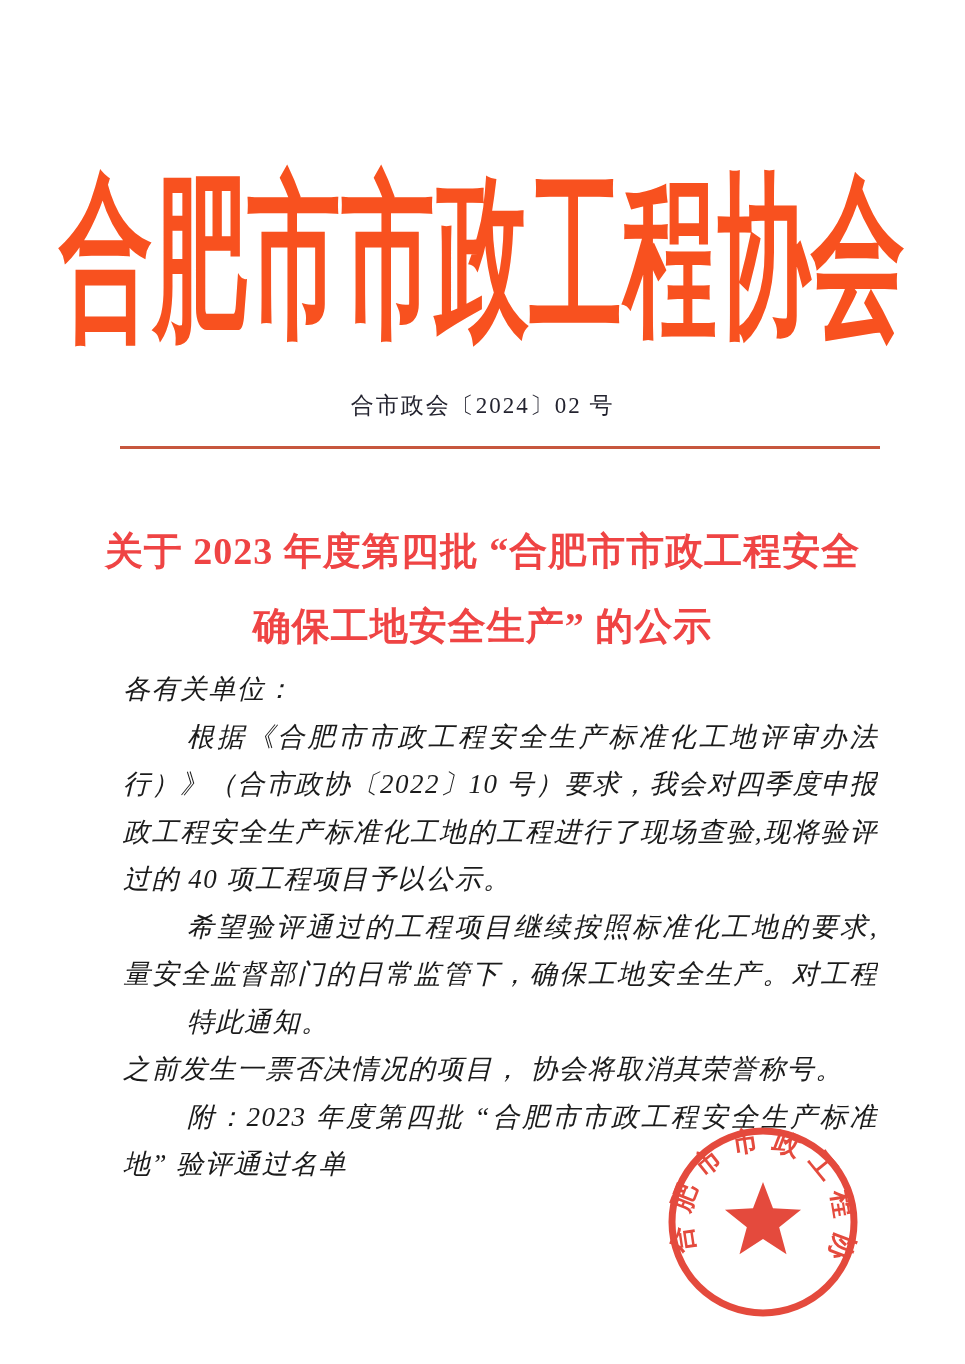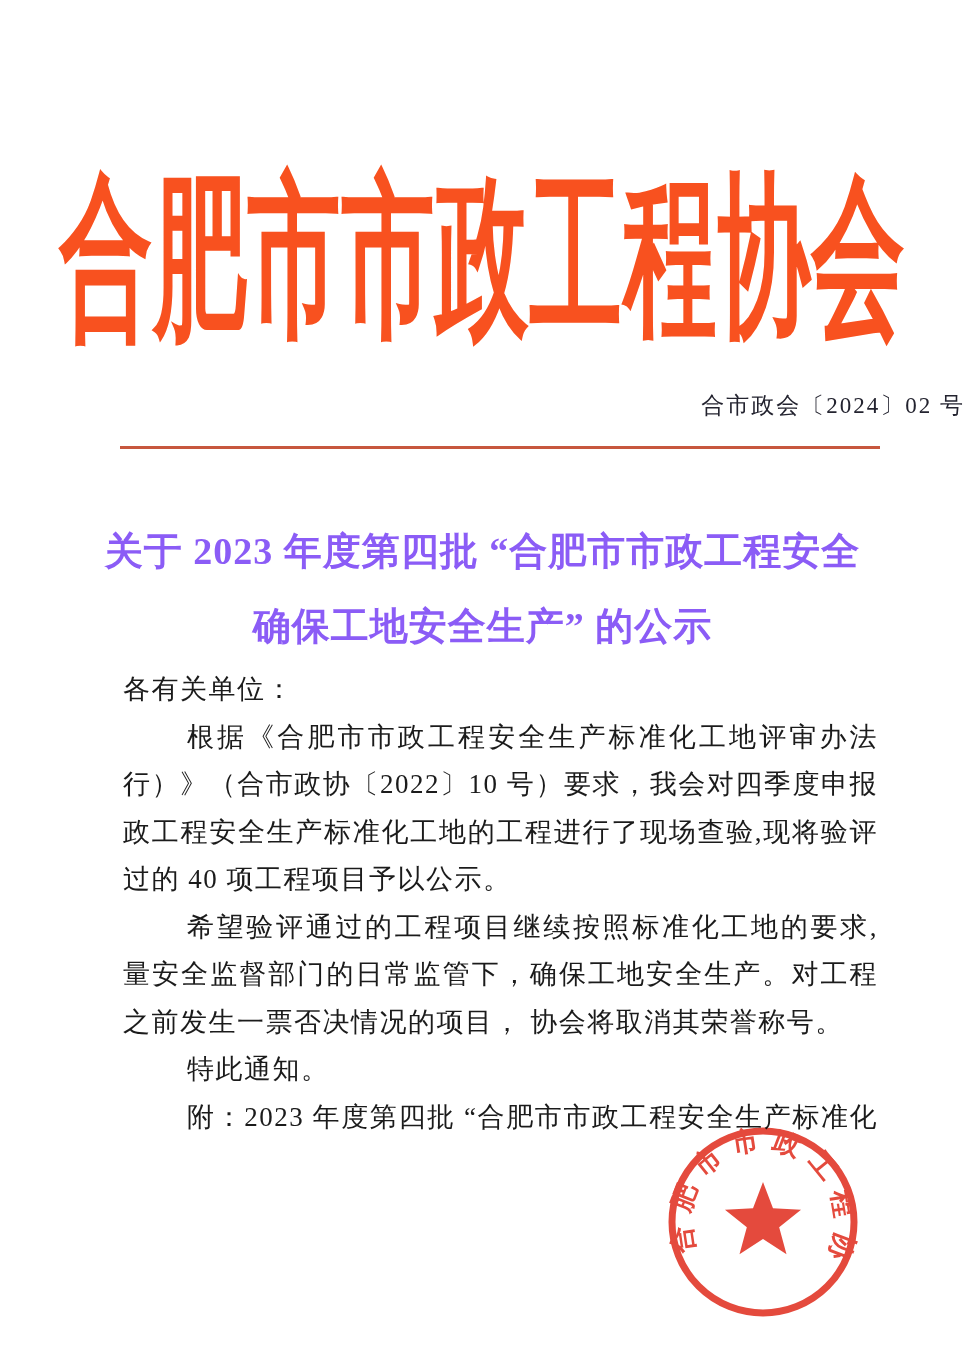--- a/index.html
+++ b/index.html
@@ -30,21 +30,21 @@
     transform-origin: 50% 0;
     white-space: nowrap;
     letter-spacing: 1px;
   }
 
   .doc-number {
     position: absolute;
     top: 392px;
     left: 0;
     width: 100%;
-    text-align: right;
+    text-align: center;
     font-size: 23px;
     line-height: 28px;
     color: #23232f;
     letter-spacing: 2px;
   }
 
   .red-line {
     position: absolute;
     top: 446px;
     left: 120px;
@@ -55,37 +55,38 @@
 
   .doc-title {
     position: absolute;
     top: 514px;
     left: 60px;
     width: 845px;
     text-align: center;
     font-size: 38px;
     line-height: 75px;
     font-weight: bold;
-    color: #8b5cf6;
+    color: #ef4444;
     letter-spacing: 1px;
   }
 
   .body-text {
     position: absolute;
     top: 666px;
     left: 123px;
     width: 755px;
     font-size: 27px;
     color: #1b1b1b;
     letter-spacing: 1.5px;
   }
   .line {
     height: 47.5px;
     line-height: 47.5px;
     white-space: nowrap;
+    font-style: italic;
   }
   .line.j {
     white-space: normal;
     text-align: justify;
     text-align-last: justify;
     overflow: hidden;
   }
   .line.ind { text-indent: 64px; }
 
   .doc-date {
@@ -127,23 +128,24 @@
   </div>
 
   <div class="body-text">
     <div class="line">各有关单位：</div>
     <div class="line j ind">根据《合肥市市政工程安全生产标准化工地评审办法（试</div>
     <div class="line j">行）》（合市政协〔2022〕10 号）要求，我会对四季度申报市</div>
     <div class="line j">政工程安全生产标准化工地的工程进行了现场查验,现将验评通</div>
     <div class="line">过的 40 项工程项目予以公示。</div>
     <div class="line j ind">希望验评通过的工程项目继续按照标准化工地的要求,在质</div>
     <div class="line j">量安全监督部门的日常监管下，确保工地安全生产。对工程竣工</div>
+    <div class="line ind">特此通知。</div>
     <div class="line">之前发生一票否决情况的项目， 协会将取消其荣誉称号。</div>
-    <div class="line ind">特此通知。</div>
     <div class="line j ind">附：2023 年度第四批 “合肥市市政工程安全生产标准化工</div>
+    <div class="line">地” 验评通过名单</div>
   </div>
 
 
   <svg class="seal" viewBox="0 0 200 200" xmlns="http://www.w3.org/2000/svg">
     <circle cx="100" cy="100" r="91" fill="none" stroke="#e23a2c" stroke-width="7"></circle>
     <polygon fill="#e23a2c" points="100,60 109.99,86.25 138.04,87.64 116.17,105.25 123.51,132.36 100,117 76.49,132.36 83.83,105.25 61.96,87.64 90.01,86.25"></polygon>
     <path id="sealArc" d="M 33.8 130.9 A 73 73 0 1 1 166.2 130.9" fill="none"></path>
     <text font-size="27" font-weight="bold" fill="#e23a2c" letter-spacing="11" font-family="Liberation Serif, DejaVu Serif, serif">
       <textPath href="#sealArc" startOffset="2">合肥市市政工程协会</textPath>
     </text>

